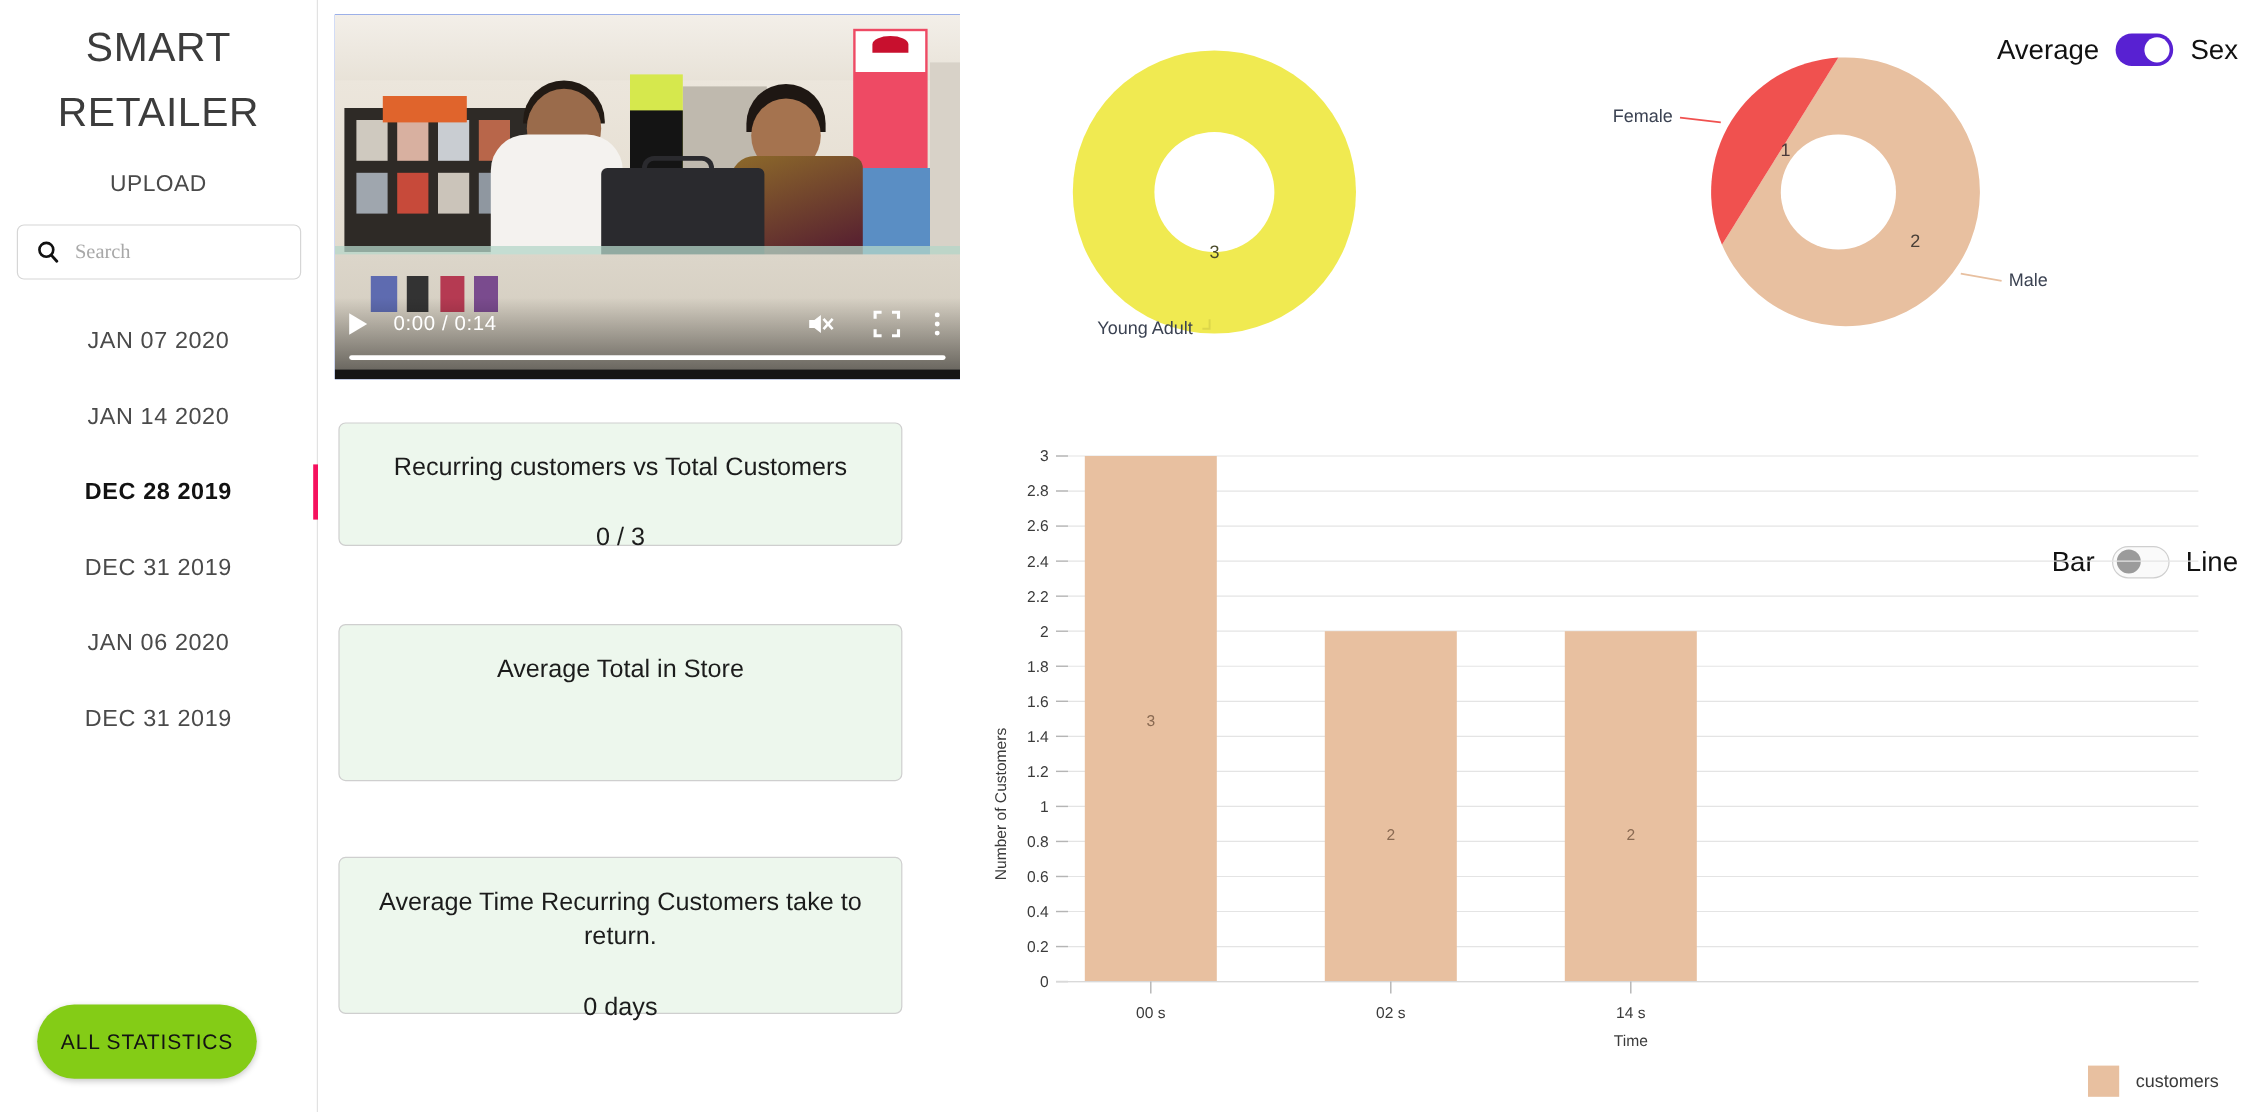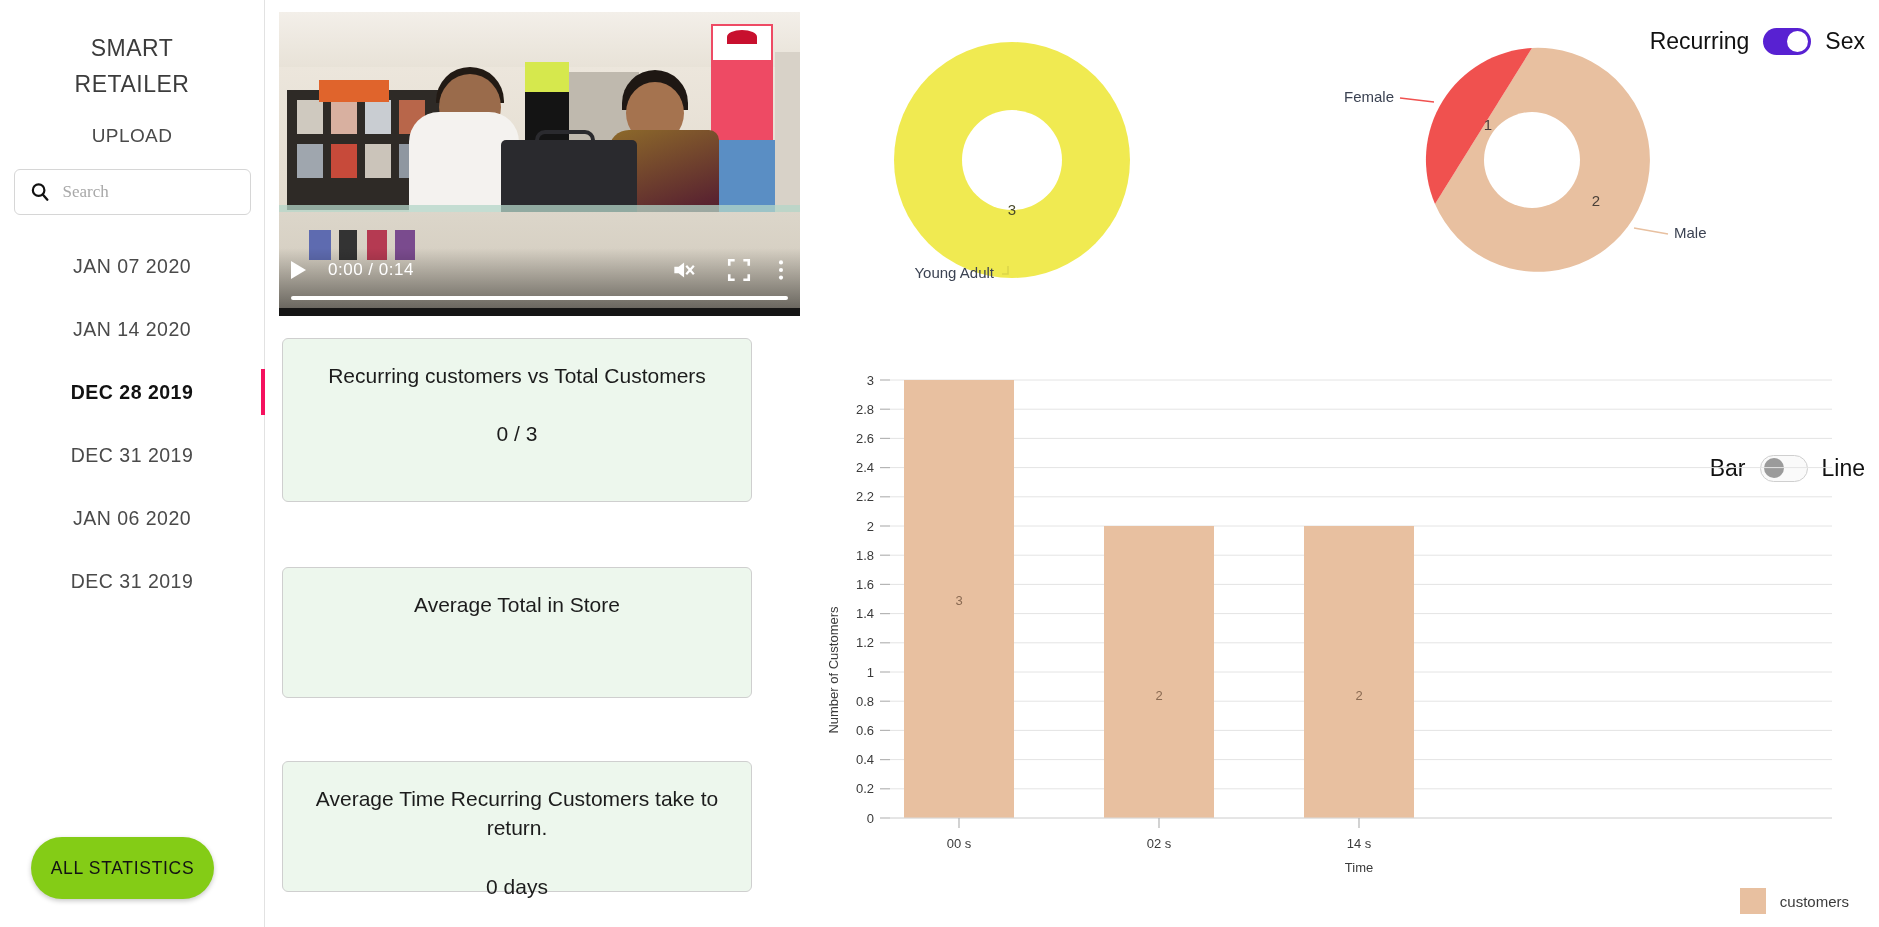--- a/index.html
+++ b/index.html
@@ -15,25 +15,25 @@
   
   .sidebar {
     width: 265px; height: 927px;
     background: #ffffff;
     border-right: 1px solid #e2e2e2;
     position: relative;
     flex: 0 0 265px;
   }
   .brand {
     text-align: center;
-    font-size: 23px;
+    font-size: 34px;
     color: #3c3c3c;
     letter-spacing: .5px;
     line-height: 1.58;
-    padding-top: 30px;
+    padding-top: 14px;
     font-weight: 400;
   }
   .brand div { display: block; }
   .upload {
     text-align: center;
     font-size: 19px;
     color: #4a4a4a;
     margin-top: 22px;
     letter-spacing: .4px;
     cursor: pointer;
@@ -143,21 +143,21 @@
     background: #edf7ed;
     border: 1px solid #cfcfcf;
     border-radius: 6px;
     margin-left: 3px;
     padding: 22px 16px;
     text-align: center;
     color: #1c1c1c;
   }
   .stat-card .title { font-size: 21px; line-height: 1.4; }
   .stat-card .value { font-size: 21px; margin-top: 32px; }
-  #card0 { margin-top: 22px; height: 164px; }
+  #card0 { margin-top: 36px; height: 103px; }
   #card1 { margin-top: 65px; height: 131px; }
   #card2 { margin-top: 63px; height: 131px; }
 
   
   .right-col { flex: 1; position: relative; }
 
   .emo-toggle {
     position: absolute; right: 14px; top: 28px;
     display: flex; align-items: center; gap: 14px;
     font-size: 23px; color: #111;
@@ -292,21 +292,21 @@
 
     <div class="stat-card" id="card2">
       <div class="title">Average Time Recurring Customers take to return.</div>
       <div class="value">0 days</div>
     </div>
   </div>
 
   <div class="right-col">
 
     <div class="emo-toggle">
-      <span>Recurring</span>
+      <span>Average</span>
       <div class="switch on">
           <div class="knob"></div>
         </div>
       <span>Sex</span>
     </div>
 
     <div class="bar-toggle">
       <span>Bar</span>
       <div class="switch off">
           <div class="knob"></div>

